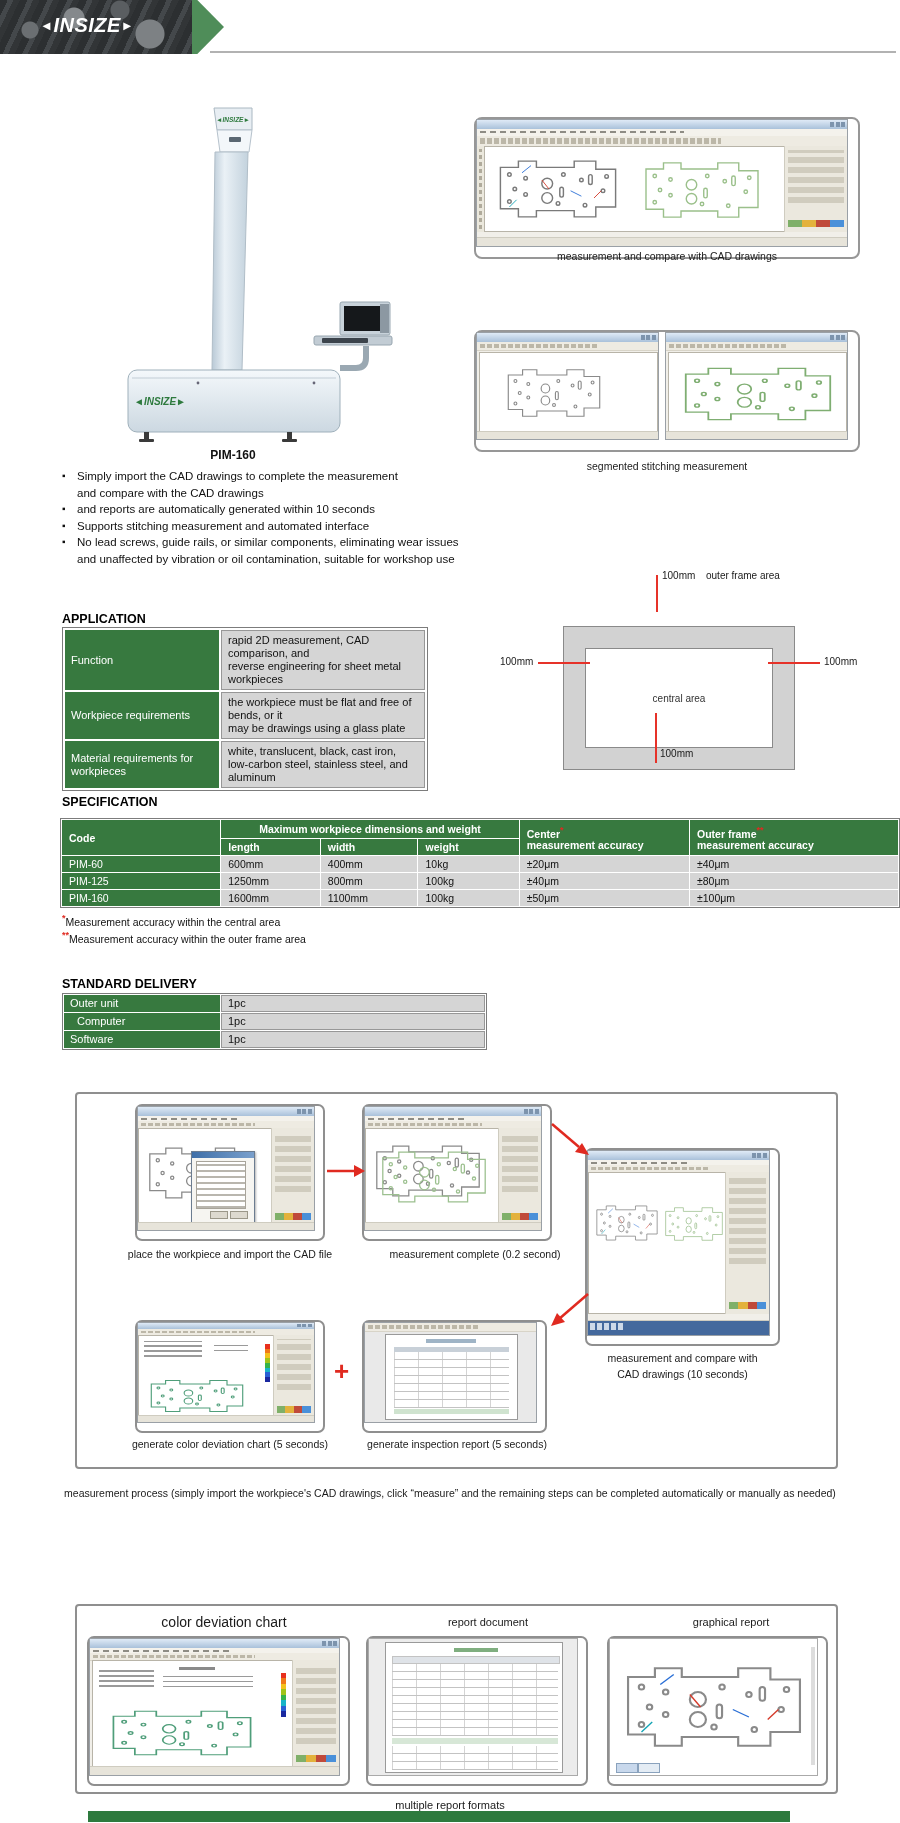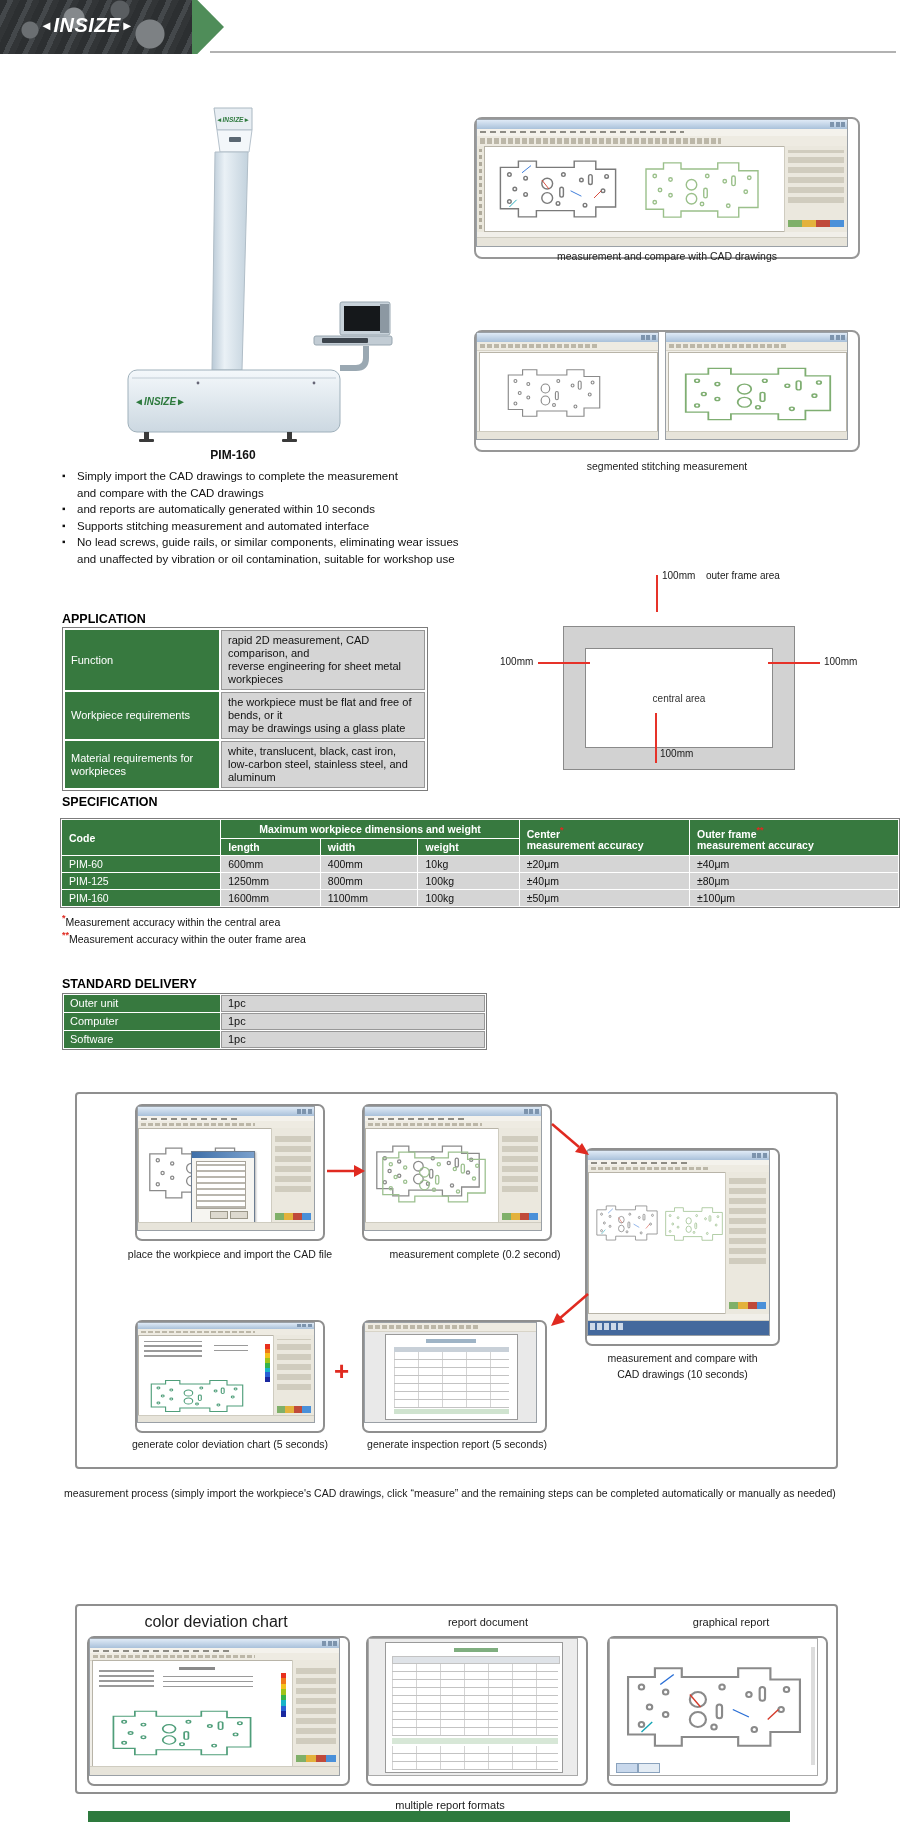--- a/index.html
+++ b/index.html
@@ -358,21 +358,21 @@
   </div>
 
   <div class="hd" style="left:62px;top:977px">STANDARD DELIVERY</div>
   <table class="cat" style="left:62px;top:993px;border-spacing:1px">
     <tbody>
         <tr style="height:16px">
       <td class="g" style="width:144px;padding:1px 6px">Outer unit</td>
       <td class="v" style="width:250px;padding:1px 6px">1pc</td>
     </tr>
     <tr style="height:16px">
-      <td class="g" style="padding:1px 6px">Computer</td>
+      <td class="g" style="padding:1px 13px">Computer</td>
       <td class="v" style="padding:1px 6px">1pc</td>
     </tr>
     <tr style="height:16px">
       <td class="g" style="padding:1px 6px">Software</td>
       <td class="v" style="padding:1px 6px">1pc</td>
     </tr>
   </tbody>
     </table>
 
   <div class="bigbox" style="left:75px;top:1092px;width:763px;height:377px"></div>
@@ -521,21 +521,21 @@
   <div class="cap" style="left:560px;top:1350px;width:245px">
     <span class="ln">measurement and compare with</span>
       <span class="ln">CAD drawings (10 seconds)</span>
   </div>
   <div class="cap" style="left:100px;top:1436px;width:260px">generate color deviation chart (5 seconds)</div>
   <div class="cap" style="left:327px;top:1436px;width:260px">generate inspection report (5 seconds)</div>
 
   <div class="cap" style="left:60px;top:1485px;width:780px">measurement process (simply import the workpiece's CAD drawings, click “measure” and the remaining steps can be completed automatically or manually as needed)</div>
 
   <div class="bigbox" style="left:75px;top:1604px;width:763px;height:190px"></div>
-  <div class="cap" style="left:126px;top:1614px;width:180px;font-size:16px">color deviation chart</div>
+  <div class="cap" style="left:134px;top:1614px;width:180px;font-size:14px">color deviation chart</div>
   <div class="cap" style="left:398px;top:1614px;width:180px;font-size:11px">report document</div>
   <div class="cap" style="left:641px;top:1614px;width:180px;font-size:11px">graphical report</div>
 
   <div class="pshot" style="left:87px;top:1636px;width:263px;height:150px">
     <div class="win" style="left:0;top:0;width:251px;height:138px">
       <div class="wt">
           <i></i>
         </div>
       <div class="wm" style="top:9px;height:5px">
           <i></i>

